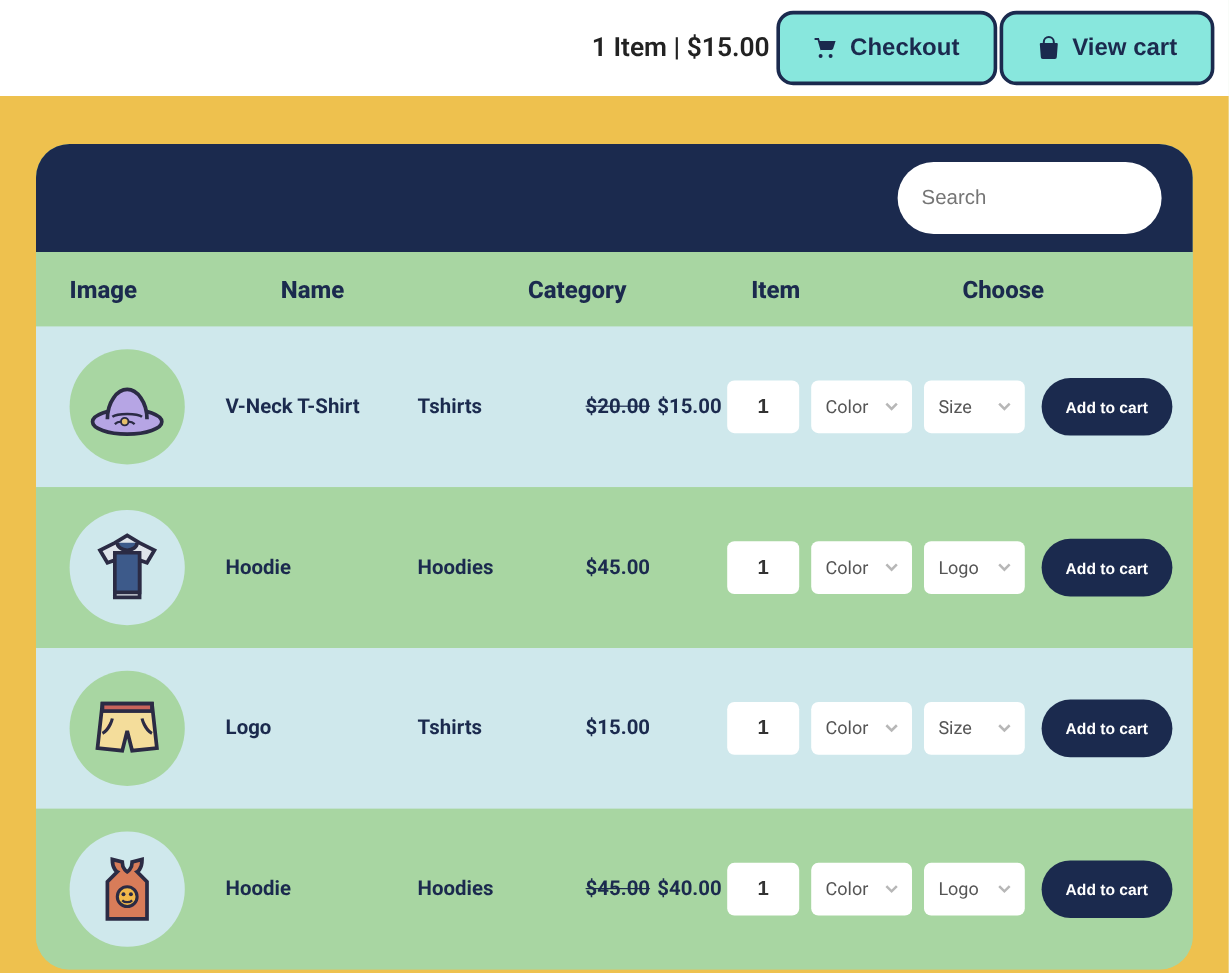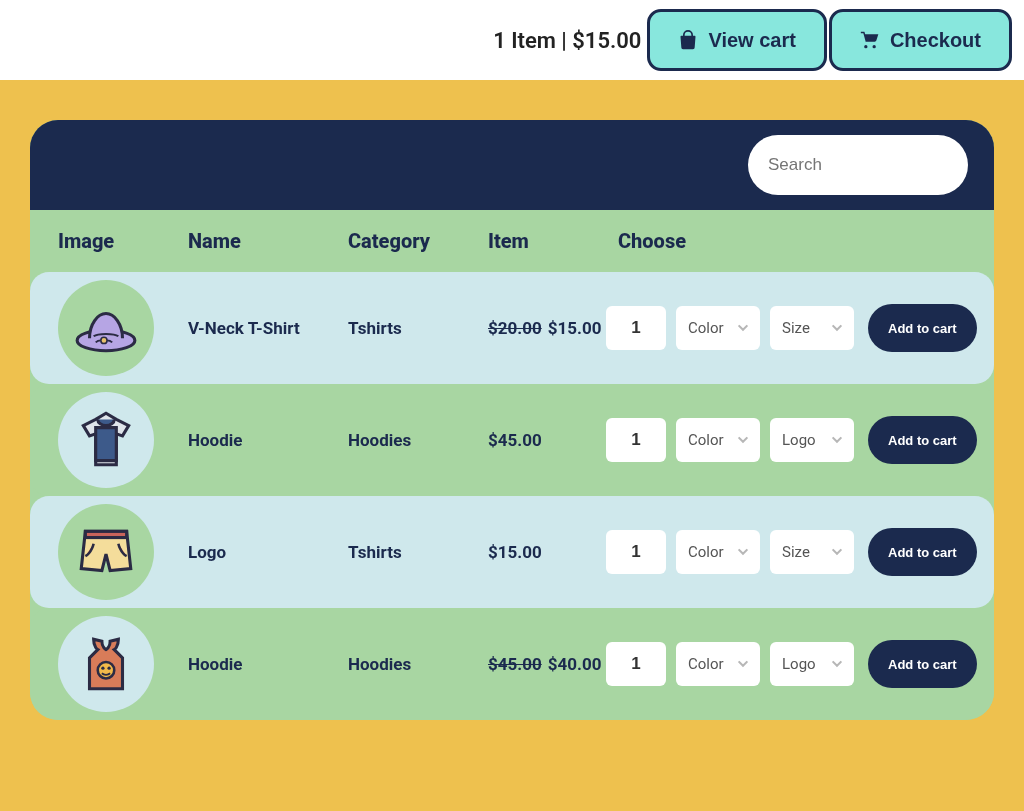--- a/index.html
+++ b/index.html
@@ -83,34 +83,34 @@
   .thead {
     background: #a8d6a2;
     display: grid;
     grid-template-columns: 130px 160px 140px 130px 400px;
     align-items: center;
     height: 62px;
     padding: 0 16px;
     font-weight: 800;
     font-size: 20px;
     color: #1b2a4e;
+    gap: 46px;
   }
   .thead > div { padding-left: 12px; }
 
   
   .row {
     display: grid;
     grid-template-columns: 130px 160px 140px 130px 400px;
     align-items: center;
-    height: 112px;
+    height: 134px;
     padding: 0 16px;
     font-weight: 700;
     color: #1b2a4e;
     font-size: 17px;
-    border-radius: 19px;
   }
   .row:nth-child(odd) { background: #cfe8ec; }
   .row:nth-child(even) { background: #a8d6a2; }
   .row > div { padding-left: 12px; }
 
   .img-cell { display:flex; align-items:center; }
   .img-circle {
     width: 96px; height: 96px;
     border-radius: 50%;
     background: #a8d6a2;
@@ -174,29 +174,29 @@
   
   .img-circle svg { width: 66px; height: 66px; }
 </style>
 </head>
 <body>
 
 <div class="topbar">
   <span class="cart-summary">1 Item | $15.00</span>
   <button class="tb-btn">
     <svg viewBox="0 0 24 24">
+        <path d="M7 18a2 2 0 1 0 0 4 2 2 0 0 0 0-4zm10 0a2 2 0 1 0 0 4 2 2 0 0 0 0-4zM7.2 14h10.5a2 2 0 0 0 1.9-1.4L22 5H6.2L5.3 2H1v2h3l3 10.6A2 2 0 0 0 7.2 14z"></path>
+      </svg>
+    <span>Checkout</span>
+  </button>
+  <button class="tb-btn">
+    <svg viewBox="0 0 24 24">
         <path d="M6 7V6a6 6 0 0 1 12 0v1h2a1 1 0 0 1 1 1l-1 13a2 2 0 0 1-2 2H6a2 2 0 0 1-2-2L3 8a1 1 0 0 1 1-1h2zm2 0h8V6a4 4 0 0 0-8 0v1z"></path>
       </svg>
     <span>View cart</span>
-  </button>
-  <button class="tb-btn">
-    <svg viewBox="0 0 24 24">
-        <path d="M7 18a2 2 0 1 0 0 4 2 2 0 0 0 0-4zm10 0a2 2 0 1 0 0 4 2 2 0 0 0 0-4zM7.2 14h10.5a2 2 0 0 0 1.9-1.4L22 5H6.2L5.3 2H1v2h3l3 10.6A2 2 0 0 0 7.2 14z"></path>
-      </svg>
-    <span>Checkout</span>
   </button>
 </div>
 
 <div class="frame">
   <div class="panel">
     <div class="panel-header">
       <div class="search-wrap">
         <input type="text" placeholder="Search" style="">
         <svg viewBox="0 0 24 24">
             <path d="M10 2a8 8 0 0 1 6.3 12.9l5 5-1.4 1.4-5-5A8 8 0 1 1 10 2zm0 2a6 6 0 1 0 0 12 6 6 0 0 0 0-12z"></path>

